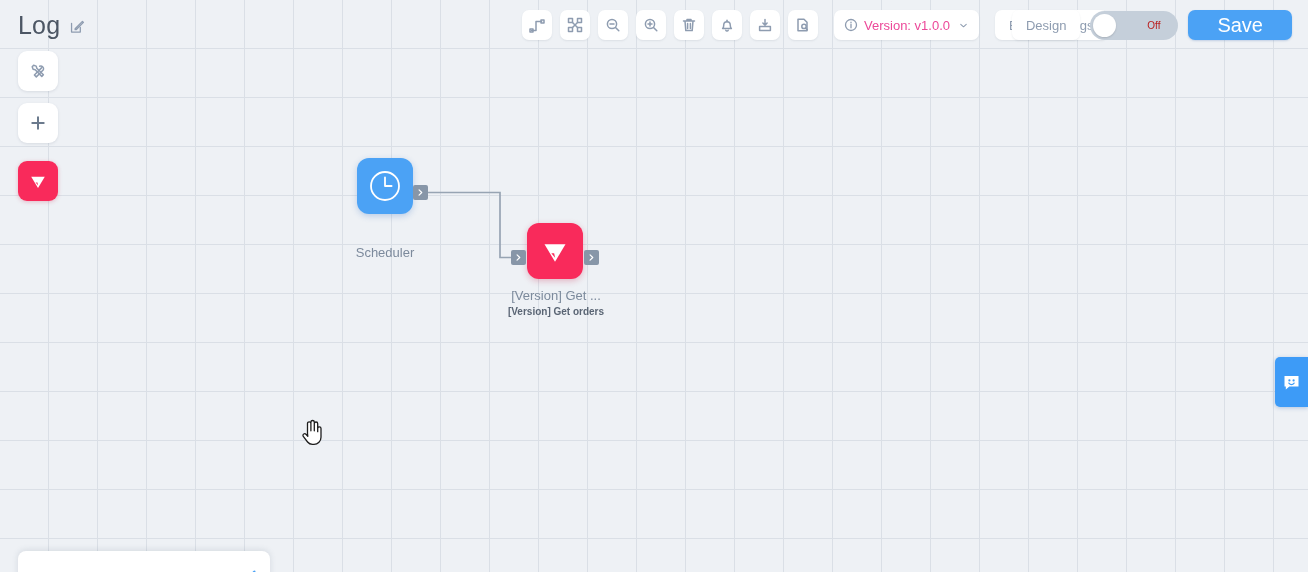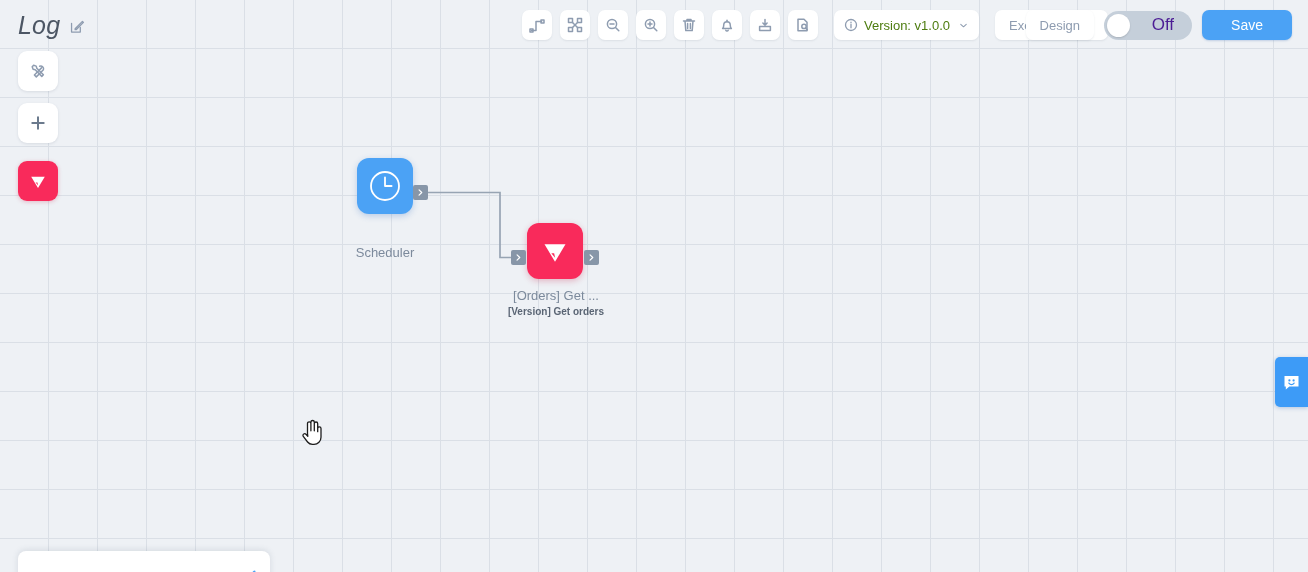--- a/index.html
+++ b/index.html
@@ -20,21 +20,20 @@
   }
 
   
   .title-wrap {
     position: absolute; left: 18px; top: 10px;
     display: flex; align-items: center; gap: 9px;
   }
   .title-text {
     font-size: 25px; color: #4c5664; letter-spacing: .2px;
     line-height: 30px;
-    font-style: italic;
   }
   .edit-icon { width: 17px; height: 17px; display:block; margin-top:3px; }
 
   
   .toolbar {
     position: absolute; top: 10px; left: 522px;
     display: flex; align-items: center; gap: 8px;
   }
   .tb-btn {
     width: 30px; height: 30px; border-radius: 7px;
@@ -44,21 +43,21 @@
     cursor: pointer;
   }
   .tb-btn svg { display: block; }
   .ico { stroke: #8e9cb0; fill: none; stroke-width: 1.5;
          stroke-linecap: round; stroke-linejoin: round; }
 
   .version-btn {
     height: 30px; border-radius: 7px; background:#fff; border:none;
     display:flex; align-items:center; gap:6px; padding:0 10px;
     box-shadow: 0 1px 2px rgba(60,75,100,.10);
-    font-size: 13px; color:#4d7c0f; cursor:pointer;
+    font-size: 13px; color:#ec4899; cursor:pointer;
     margin-left: 8px;
   }
   .version-btn .chev { margin-left: 2px; }
 
   .pill-btn {
     height: 30px; border-radius: 7px; background:#fff; border:none;
     padding: 0 14px; font-size: 13px; color:#8e9cb0;
     box-shadow: 0 1px 2px rgba(60,75,100,.10);
     cursor: pointer; font-family: inherit;
   }
@@ -72,24 +71,24 @@
     width: 88px; height: 29px; border-radius: 15px;
     background: #c5cfda; position: relative; cursor: pointer;
     display:flex; align-items:center; justify-content:flex-end;
     padding-right: 18px;
   }
   .toggle .knob {
     position:absolute; left:3px; top:3px;
     width:23px; height:23px; border-radius:50%; background:#fff;
     box-shadow: 0 1px 2px rgba(0,0,0,.14);
   }
-  .toggle .tg-label { font-size:17px; color:#4c1d95; }
+  .toggle .tg-label { font-size:10px; color:#b91c1c; }
   .save-btn {
     height: 30px; border-radius: 7px; background:#4ba2f5; border:none;
-    padding: 0 29px; color:#fff; font-size:14px; cursor:pointer;
+    padding: 0 29px; color:#fff; font-size:20px; cursor:pointer;
     font-family: inherit;
     box-shadow: 0 1px 2px rgba(60,110,180,.25);
   }
 
   
   .side-btn {
     position:absolute; left:18px; width:40px; height:40px;
     border-radius: 9px; background:#fff; border:none;
     display:flex; align-items:center; justify-content:center;
     box-shadow: 0 1px 3px rgba(60,75,100,.13); cursor:pointer;
@@ -298,21 +297,21 @@
     </svg>
   </div>
   <div class="node-label" id="label-scheduler">Scheduler</div>
 
   <div class="node" id="node-orders">
     <svg width="34" height="34" viewBox="0 0 24 24">
       <path fill="#ffffff" d="M4.6 7.3h14.8L12 19.6 4.6 7.3z"></path>
       <path fill="#f92a5b" d="M9.4 13.6h2.0l.7 3.2-2.7-3.2z"></path>
     </svg>
   </div>
-  <div class="node-label" id="label-orders">[Orders] Get ...</div>
+  <div class="node-label" id="label-orders">[Version] Get ...</div>
   <div id="sublabel-orders">[Version] Get orders</div>
 
   <div class="port" id="port-sched-out">
     <svg width="9" height="9" viewBox="0 0 10 10">
       <path d="M3.4 2L6.4 5 3.4 8" fill="none" stroke="#ffffff" stroke-width="1.3" stroke-linecap="round" stroke-linejoin="round"></path>
     </svg>
   </div>
   <div class="port" id="port-orders-in">
     <svg width="9" height="9" viewBox="0 0 10 10">
       <path d="M3.4 2L6.4 5 3.4 8" fill="none" stroke="#ffffff" stroke-width="1.3" stroke-linecap="round" stroke-linejoin="round"></path>

